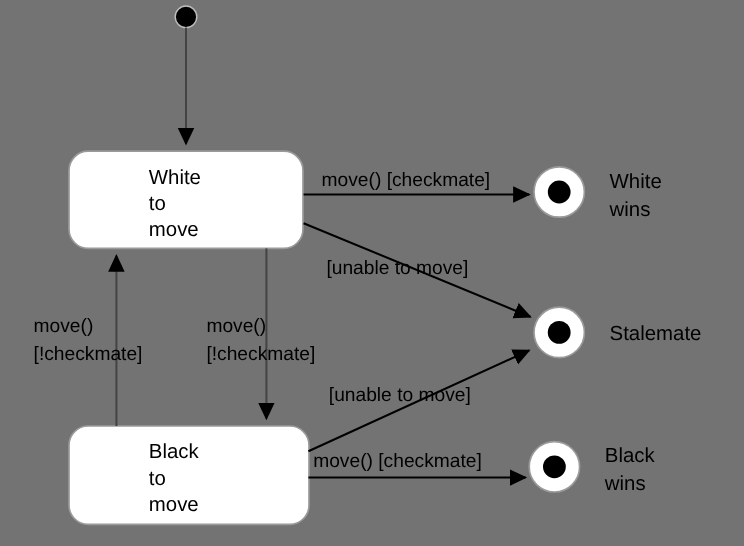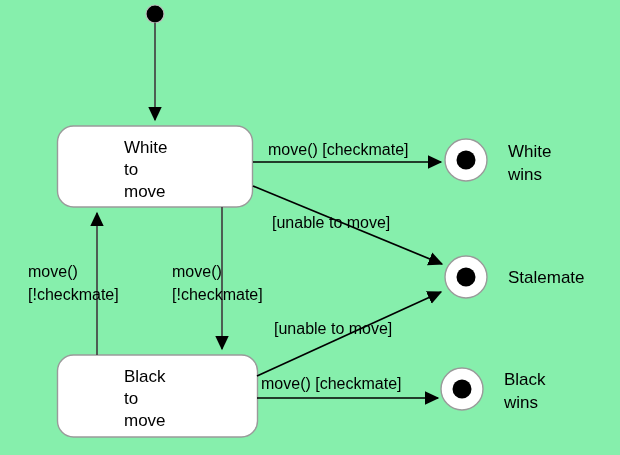--- a/index.html
+++ b/index.html
@@ -11,21 +11,21 @@
   body {
     width: 620px;
     height: 455px;
     font-family: "Liberation Sans", sans-serif;
     overflow: hidden;
   }
   #diagram-root {
     position: relative;
     width: 620px;
     height: 455px;
-    background: #86efac;
+    background: #737373;
   }
   #diagram-svg {
     position: absolute;
     left: 0;
     top: 0;
     width: 620px;
     height: 455px;
   }
   .state-label {
     font-family: "Liberation Sans", sans-serif;

